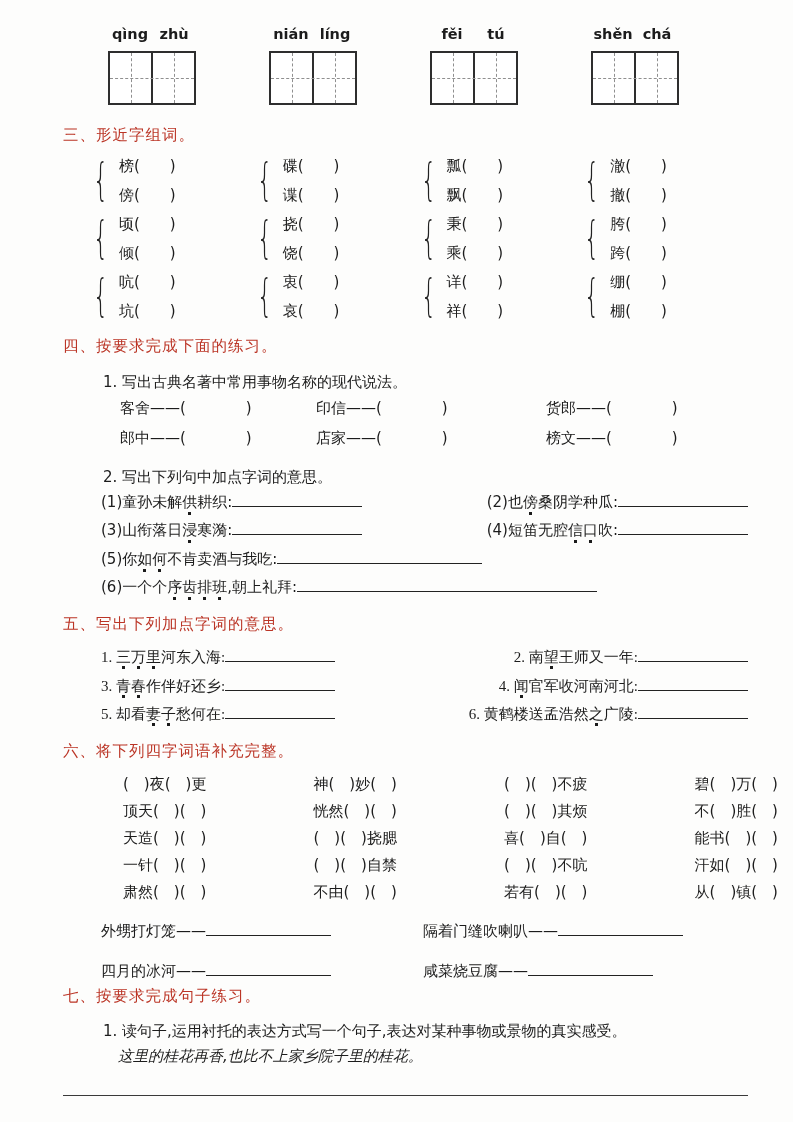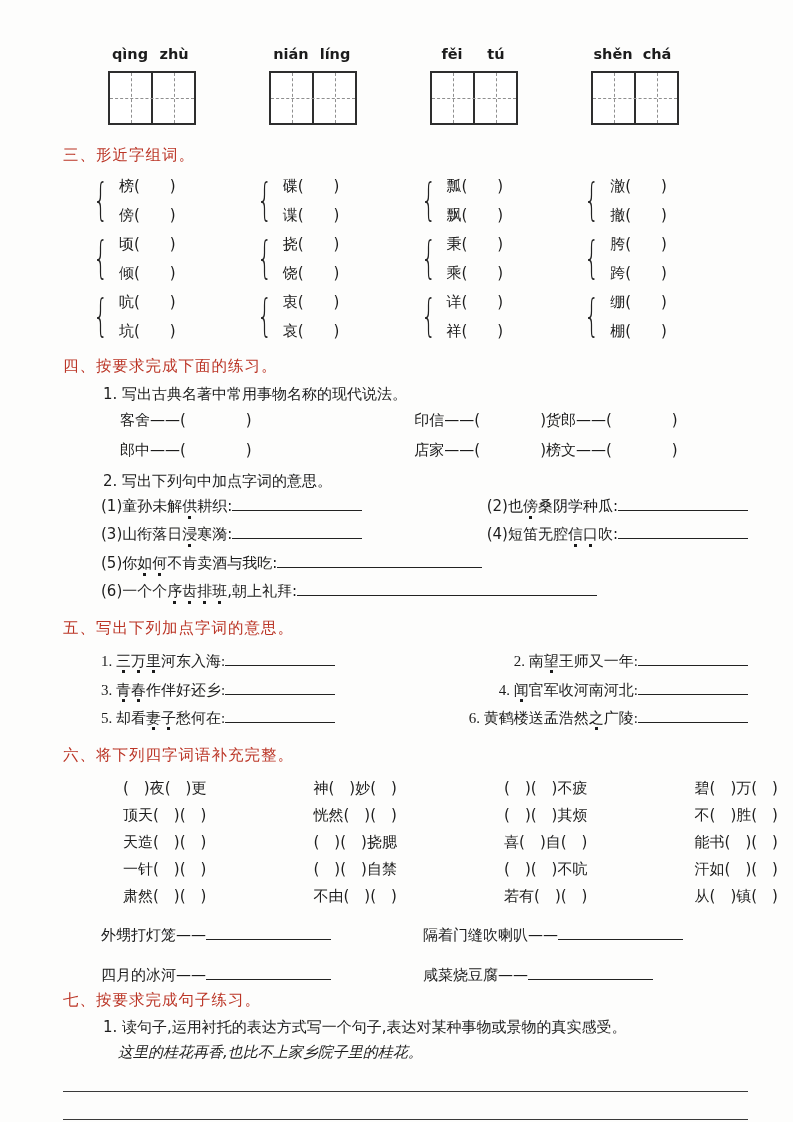--- a/index.html
+++ b/index.html
@@ -1,21 +1,21 @@
 <!DOCTYPE html>
 <html><head>
 <meta charset="utf-8">
 <style>
   html,body{margin:0;padding:0;}
   body{
     width:793px;height:1122px;overflow:hidden;background:#fdfdfc;
     font-family:"DejaVu Sans","Liberation Sans",sans-serif;
     color:#1c1c1c;font-size:15px;line-height:1.4;
   }
-  .page{box-sizing:border-box;width:793px;height:1122px;padding:44px 45px 20px 63px;position:relative;}
+  .page{box-sizing:border-box;width:793px;height:1122px;padding:24px 45px 20px 63px;position:relative;}
 
   
   .pbox-row{display:flex;gap:73px;margin-left:45px;}
   .pgroup{width:88px;}
   .pinyin{display:flex;font-size:14.5px;font-weight:bold;margin-bottom:7px;}
   .pinyin span{flex:1;text-align:center;}
   .grid-box{display:flex;height:50px;border:2px solid #2e2e2e;position:relative;background:#fff;}
   .grid-box .cell{flex:1;position:relative;}
   .grid-box .cell + .cell{border-left:2px solid #2e2e2e;}
   .grid-box .cell::before{content:"";position:absolute;left:50%;top:0;bottom:0;border-left:1px dashed #8f8f8f;}
@@ -30,24 +30,24 @@
   .t7{margin-top:0;}
 
   
   .pairs-wrap{margin-top:8px;}
   .pairs-row{display:flex;margin-left:30px;margin-bottom:7px;}
   .pair{width:171px;display:flex;align-items:center;}
   .brace{font-size:44px;font-weight:300;line-height:1;transform:scaleX(0.55);transform-origin:left center;color:#222;margin-right:-2px;}
   .pair-col{display:flex;flex-direction:column;gap:7px;font-size:15px;line-height:22px;}
 
   
-  .sub{margin-left:40px;margin-top:6px;}
+  .sub{margin-left:40px;margin-top:14px;}
   .mz-row{display:flex;margin-left:57px;line-height:30px;}
   .mz-row .c1{width:196px;}
-  .mz-row .c2{width:230px;text-align:right;}
+  .mz-row .c2{width:230px;}
   .two-col{display:flex;margin-left:38px;line-height:28.5px;justify-content:space-between;}
   .two-col .left4{width:352px;}
   .two-col .left5{width:312px;}
   .one-col{margin-left:38px;line-height:28.5px;}
   .s5rows{margin-top:8px;font-family:Liberation Serif, serif;}
 
   .blank{display:inline-block;border-bottom:1.5px solid #222;height:13px;vertical-align:baseline;}
   .w130{width:130px;} .w205{width:205px;} .w300{width:300px;} .w110{width:110px;} .w125{width:125px;}
 
   .dotted{

